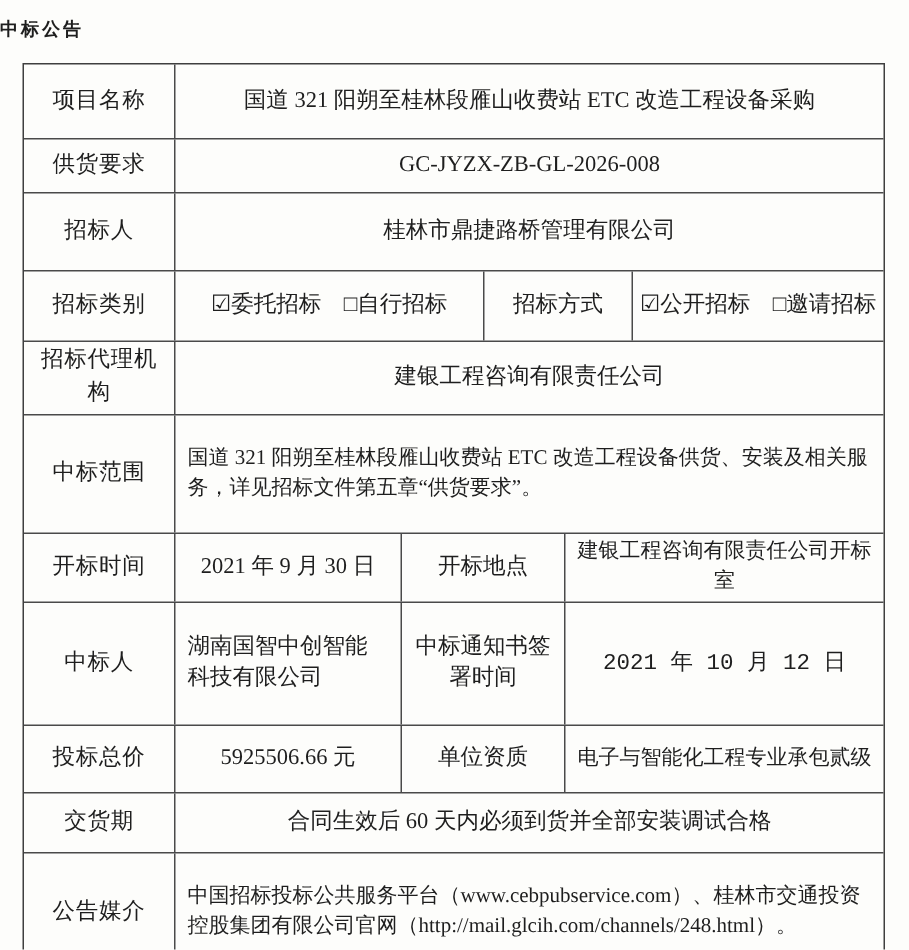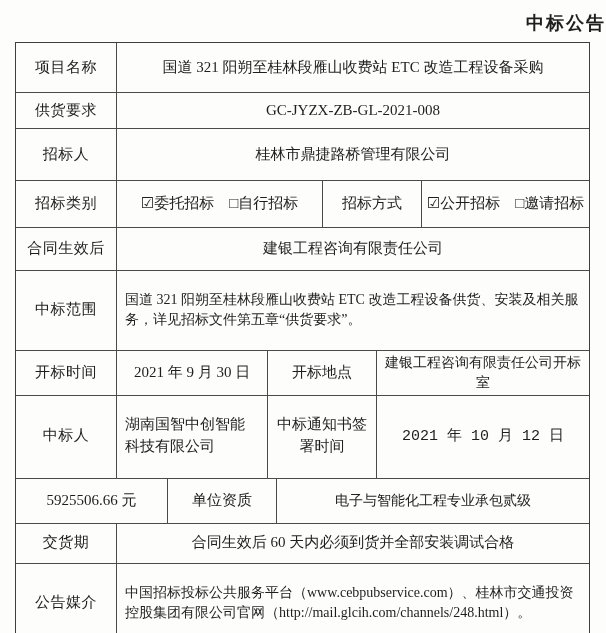--- a/index.html
+++ b/index.html
@@ -4,22 +4,22 @@
 <style>
   html,body{margin:0;padding:0;}
   body{
     width:606px;height:633px;overflow:hidden;
     background:#fdfdfb;
     font-family:"Liberation Serif","DejaVu Serif",serif;
     color:#1e1e1e;
   }
   .doc{position:relative;width:606px;height:633px;}
   .title{
-    text-align:right;
-    font-size:18px;font-weight:bold;
+    text-align:left;
+    font-size:12px;font-weight:bold;
     letter-spacing:2px;
     padding-top:11px;height:31px;
   }
   .tbl{
     margin-left:15px;
     width:575px;
     border:1.5px solid #3f3f3f;
     box-sizing:border-box;
     background:#fdfdfb;
   }
@@ -58,37 +58,37 @@
 
   <div class="tbl">
 
     <div class="row h49">
       <div class="cell lab">项目名称</div>
       <div class="cell val">国道 321 阳朔至桂林段雁山收费站 ETC 改造工程设备采购</div>
     </div>
 
     <div class="row h36">
       <div class="cell lab">供货要求</div>
-      <div class="cell val">GC-JYZX-ZB-GL-2021-008</div>
+      <div class="cell val">GC-JYZX-ZB-GL-2026-008</div>
     </div>
 
     <div class="row h52">
       <div class="cell lab">招标人</div>
       <div class="cell val">桂林市鼎捷路桥管理有限公司</div>
     </div>
 
     <div class="row h47">
       <div class="cell lab">招标类别</div>
       <div class="cell w206">☑委托招标　□自行招标</div>
       <div class="cell w99">招标方式</div>
       <div class="cell val">☑公开招标　□邀请招标</div>
     </div>
 
     <div class="row h43">
-      <div class="cell lab">合同生效后</div>
+      <div class="cell lab">招标代理机构</div>
       <div class="cell val">建银工程咨询有限责任公司</div>
     </div>
 
     <div class="row h63">
       <div class="cell lab">中标范围</div>
       <div class="cell val left wrap14">国道 321 阳朔至桂林段雁山收费站 ETC 改造工程设备供货、安装及相关服务，详见招标文件第五章“供货要求”。</div>
     </div>
 
     <div class="row h40">
       <div class="cell lab">开标时间</div>
@@ -98,20 +98,21 @@
     </div>
 
     <div class="row h54">
       <div class="cell lab">中标人</div>
       <div class="cell w151 left">湖南国智中创智能科技有限公司</div>
       <div class="cell w109">中标通知书签署时间</div>
       <div class="cell val">2021 年 10 月 12 日</div>
     </div>
 
     <div class="row h45">
+      <div class="cell lab">投标总价</div>
       <div class="cell w151">5925506.66 元</div>
       <div class="cell w109">单位资质</div>
       <div class="cell val wrap14">电子与智能化工程专业承包贰级</div>
     </div>
 
     <div class="row h40">
       <div class="cell lab">交货期</div>
       <div class="cell val">合同生效后 60 天内必须到货并全部安装调试合格</div>
     </div>
 

